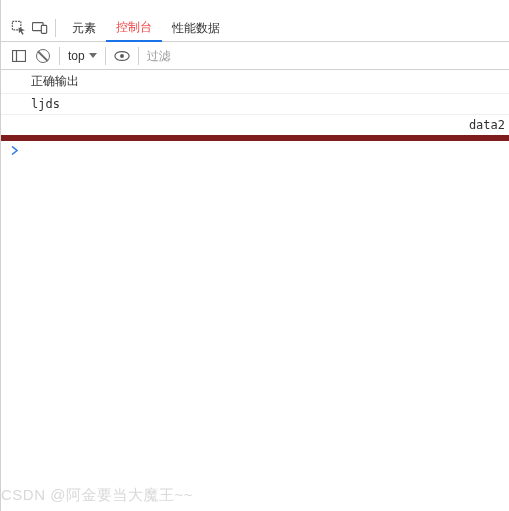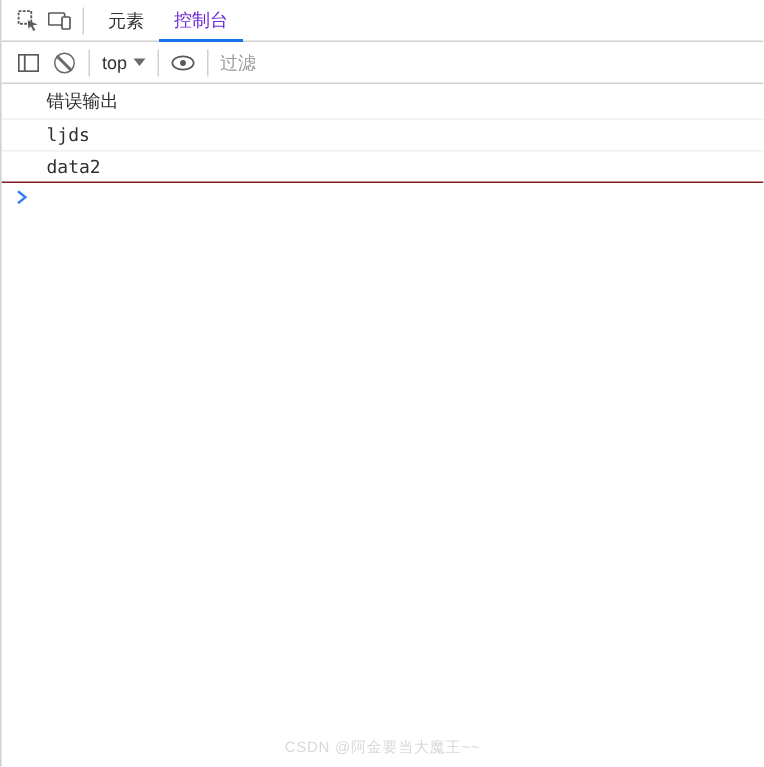--- a/index.html
+++ b/index.html
@@ -4,44 +4,45 @@
 <style>
   * { box-sizing: border-box; margin: 0; padding: 0; }
   html, body { width: 509px; height: 511px; overflow: hidden; font-family: "Segoe UI", Arial, sans-serif; background: #fff; }
   body { position: relative; border-left: 1px solid #d0d0d0; }
 
   .tabbar {
     display: flex; align-items: center; height: 28px;
     border-bottom: 1px solid #d0d0d0; padding-left: 6px;
     font-size: 12px; color: #333; background: #f2f2f2;
     background: #fff;
+    margin-top: 14px;
   }
   .tabbar .icon-btn { width: 22px; height: 28px; display:flex; align-items:center; justify-content:center; color:#5a5a5a;}
   .tabbar .sep { width:1px; height:18px; background:#d0d0d0; margin:0 6px 0 4px; }
   .tabbar .tab { padding: 0 10px; height:28px; line-height:28px; color:#333; white-space:nowrap; }
-  .tabbar .tab.active { color:#6d28d9; border-bottom:2px solid #1a73e8; height:28px; line-height:26px; }
+  .tabbar .tab.active { color:#ef4444; border-bottom:2px solid #1a73e8; height:28px; line-height:26px; }
 
   .toolbar {
     display:flex; align-items:center; height:28px;
     border-bottom:1px solid #d0d0d0; padding-left:6px; font-size:12px; color:#5a5a5a;
   }
   .toolbar .tbtn { width:24px; height:28px; display:flex; align-items:center; justify-content:center; }
   .toolbar .vline { width:1px; height:18px; background:#d0d0d0; margin:0 4px; }
   .toolbar .context { display:flex; align-items:center; gap:4px; color:#333; padding:0 4px; }
   .toolbar .filter { flex:1; border:none; outline:none; font-size:12px; color:#3b82f6; padding:2px 4px; height:20px; background:transparent;}
   .toolbar .filter::placeholder { color:#9a9a9a; }
 
   .console { font-family: Menlo, Consolas, monospace; font-size:12px; color:#303030; }
   .console .row { padding:3px 4px 3px 30px; border-bottom:1px solid #f0f0f0; }
-  .console .row.last { border-bottom:1px solid #7f1d1d; }
+  .console .row.last { border-bottom:6px solid #7f1d1d;text-align:right; }
   .console .prompt { color:#367cf1; padding:4px 10px; font-size:11px;}
   
   .watermark {
-    position:absolute; bottom:6px; left:0; right:0; text-align:center;
-    font-size:10px; color:#d9d9d9; letter-spacing:0.5px; pointer-events:none;
+    position:absolute; bottom:6px; left:0; right:0; 
+    font-size:15px; color:#d9d9d9; letter-spacing:0.5px; pointer-events:none;
     font-family: "Segoe UI", Arial, sans-serif;
   }
 
   svg { display:block; }
   .clear-circ { width:14px; height:14px; border:1.5px solid #6b6b6b; border-radius:50%; position:relative;}
   .clear-circ::after { content:""; position:absolute; left:50%; top:50%; width:14px; height:1.5px; background:#6b6b6b; transform:translate(-50%,-50%) rotate(45deg);}
   .tri-down { width:0;height:0;border-left:4px solid transparent;border-right:4px solid transparent;border-top:5px solid #6b6b6b;}
 </style>
 </head>
 <body>
@@ -55,20 +56,21 @@
   </div>
   <div class="icon-btn">
     <svg width="16" height="14" viewBox="0 0 18 14">
         <rect x="0.5" y="1" width="12" height="9" rx="1" fill="none" stroke="#5a5a5a" stroke-width="1.3"></rect>
         <rect x="10.5" y="4" width="6" height="9" rx="1" fill="#fff" stroke="#5a5a5a" stroke-width="1.3"></rect>
       </svg>
   </div>
   <div class="sep"></div>
   <div class="tab">元素</div>
   <div class="tab active">控制台</div>
+  <div class="tab">性能数据</div>
 </div>
 
 <div class="toolbar">
   <div class="tbtn">
     <svg width="14" height="12" viewBox="0 0 14 12">
         <rect x="0.5" y="0.5" width="13" height="11" fill="none" stroke="#5a5a5a" stroke-width="1.2"></rect>
         <line x1="4.5" y1="0.5" x2="4.5" y2="11.5" stroke="#5a5a5a" stroke-width="1.2"></line>
       </svg>
   </div>
   <div class="tbtn">
@@ -84,21 +86,21 @@
     <svg width="16" height="12" viewBox="0 0 18 12">
         <ellipse cx="9" cy="6" rx="8" ry="5" fill="none" stroke="#5a5a5a" stroke-width="1.3"></ellipse>
         <circle cx="9" cy="6" r="2.2" fill="#5a5a5a"></circle>
       </svg>
   </div>
   <div class="vline"></div>
   <input class="filter" placeholder="过滤" style="">
 </div>
 
 <div class="console">
-  <div class="row">错误输出</div>
+  <div class="row">正确输出</div>
   <div class="row">ljds</div>
   <div class="row last">data2</div>
   <div class="prompt">
     <svg width="7" height="9" viewBox="0 0 7 9" style="display:inline">
         <path d="M1 0.5 L6 4.5 L1 8.5" fill="none" stroke="#367cf1" stroke-width="1.6"></path>
       </svg>
   </div>
 </div>
 
 <div class="watermark">CSDN @阿金要当大魔王~~</div>

